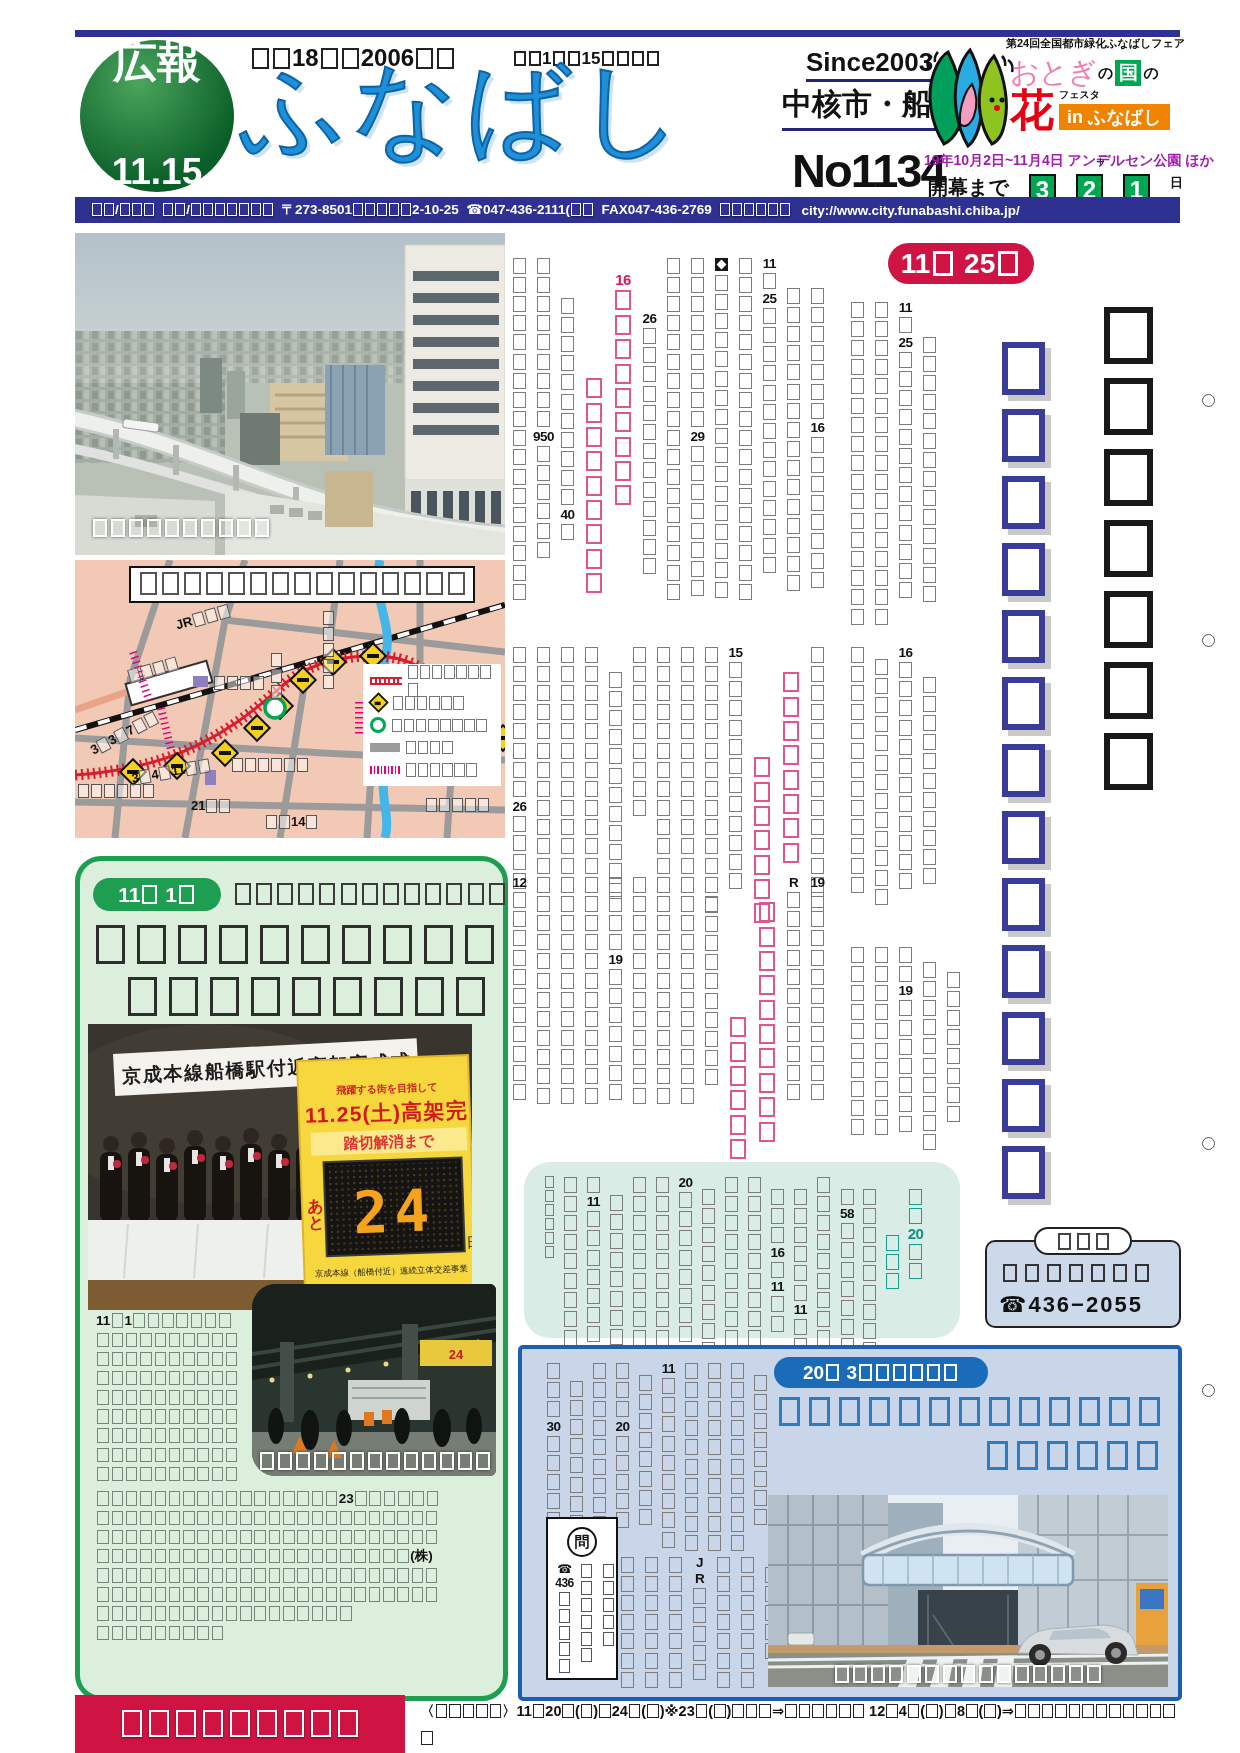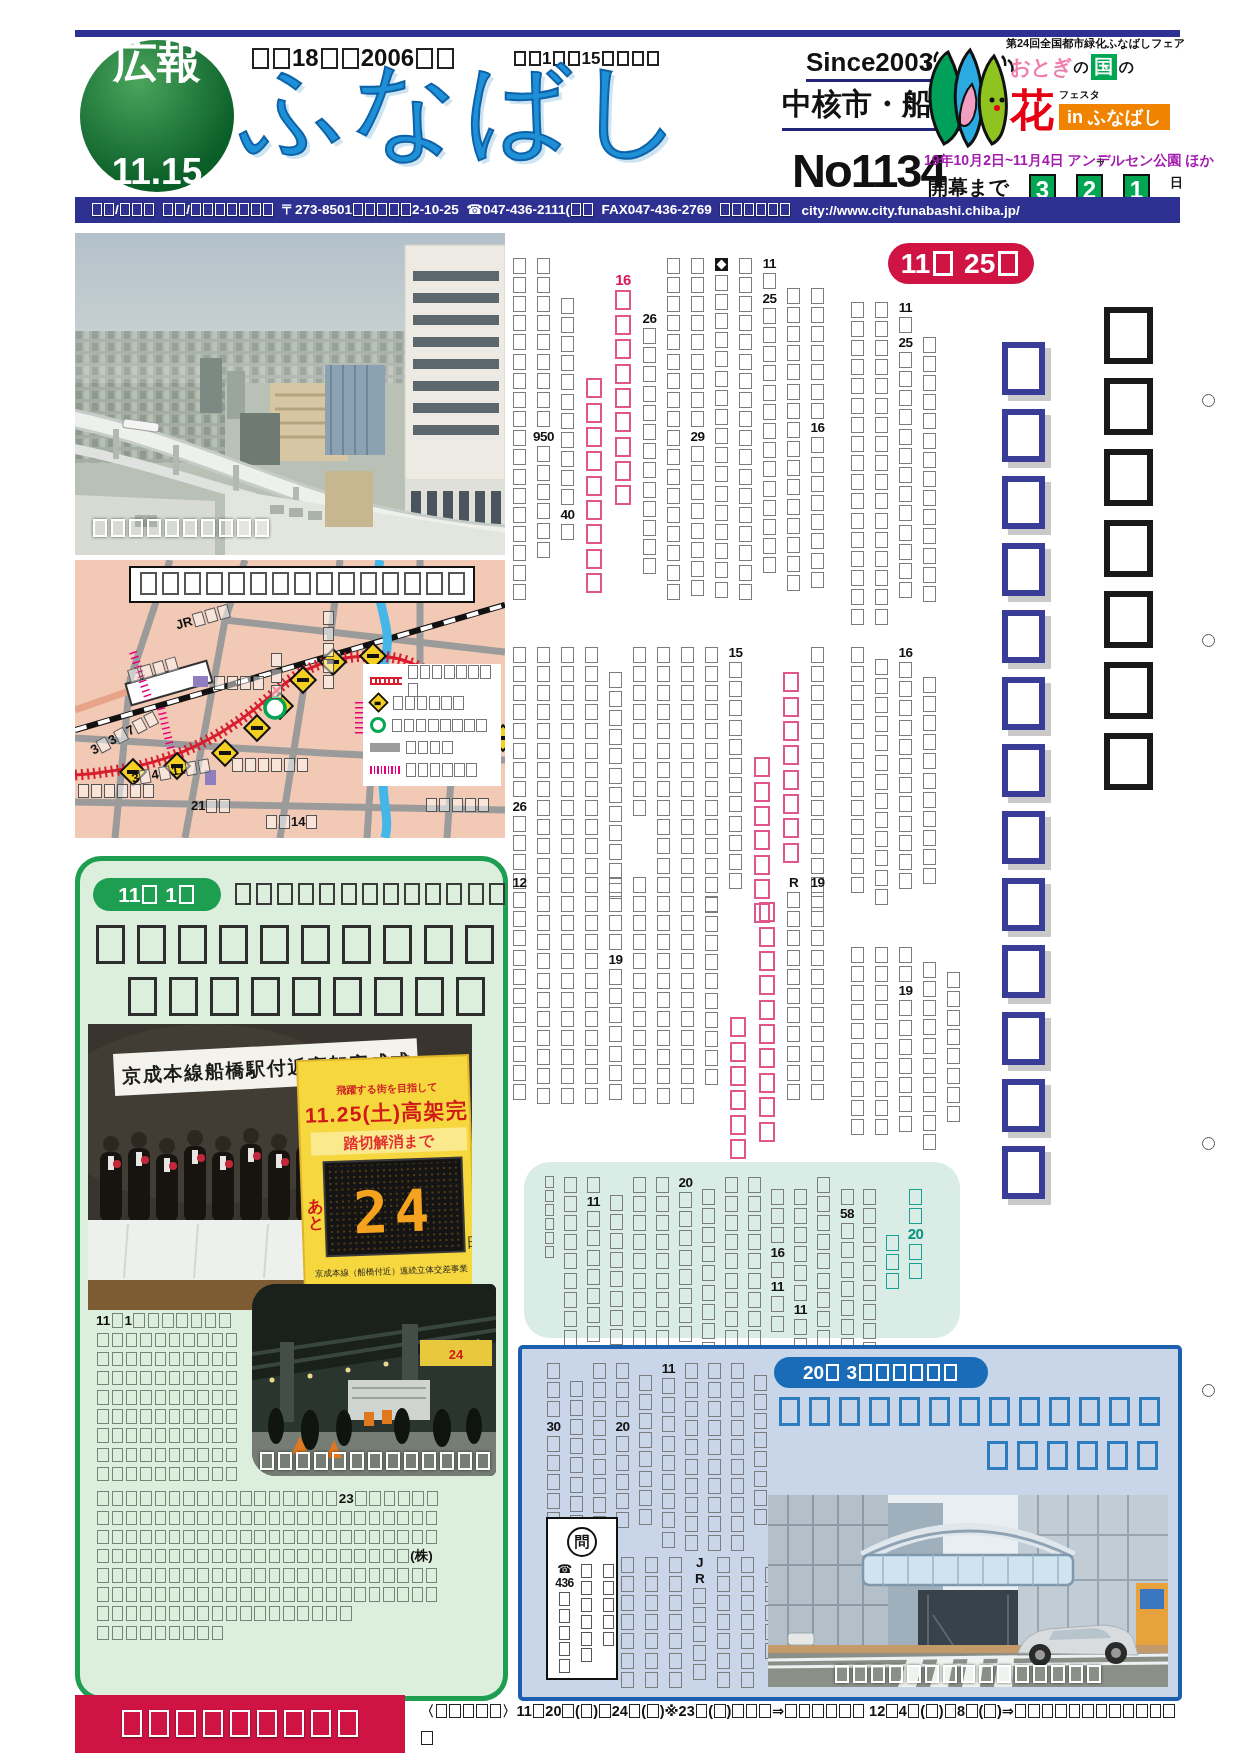--- a/index.html
+++ b/index.html
@@ -42,21 +42,21 @@
   #paper-title{position:absolute;left:240px;top:56px;width:540px;font-size:104px;font-weight:400;color:#1e90d8;
     letter-spacing:6px;line-height:1;text-shadow:4px 4px 0 #cfe4f2;-webkit-text-stroke:2px #0e63a8}
   #since{position:absolute;left:806px;top:47px;font-size:26px;font-weight:700;border-bottom:3px solid #24247a;padding-bottom:1px}
   #city-type{position:absolute;left:782px;top:84px;font-size:30px;font-weight:800;border-bottom:3px solid #24247a;padding-bottom:3px}
   #issue-no{position:absolute;left:792px;top:143px;font-size:47px;font-weight:800;letter-spacing:-2px}
 
   #festival{position:absolute;left:922px;top:36px;width:262px;height:158px;font-weight:700}
   #festival .fhead{position:absolute;left:84px;top:0;font-size:11px;white-space:nowrap}
   #festival .mascots{position:absolute;left:0;top:8px}
   #festival .nrow{position:absolute;left:88px;top:17px;display:flex;align-items:center;gap:2px}
-  #festival .otogi{color:#ef7fad;font-size:21px;font-weight:700;letter-spacing:-1px}
+  #festival .otogi{color:#ef7fad;font-size:29px;font-weight:400;letter-spacing:-1px}
   #festival .pno{font-size:15px}
   #festival .kuni{display:inline-flex;align-items:center;justify-content:center;width:26px;height:26px;background:#00a651;color:#fff;font-size:19px}
   #festival .hrow{position:absolute;left:88px;top:52px;display:flex;align-items:flex-end;gap:5px}
   #festival .hana{color:#e60012;font-size:44px;font-weight:800;line-height:.9}
   #festival .fstack{display:flex;flex-direction:column;gap:2px}
   #festival .festa{font-size:10px}
   #festival .infn{background:#f08300;color:#fff;font-size:18px;padding:1px 8px}
   #festival .dates{position:absolute;left:2px;top:116px;font-size:14px;color:#a21caf;white-space:nowrap}
   #festival .cdrow{position:absolute;left:6px;top:138px;display:flex;gap:20px}
   #festival .cdlabel{font-size:20px;font-weight:800}
@@ -1991,20 +1991,29 @@
       <span class="tf"></span>
       <span class="tf"></span>
       <span class="tf"></span>
       <span class="tf"></span>
       <span class="tf"></span>
       <span class="tf"></span>
       <span class="tf"></span>
       <span class="tf"></span>
     </div>
 
+  <div id="phone-box" data-name="inquiry-phone-box">
+    <div id="phone-tab" data-name="inquiry-tab">
+        <span class="tf"></span>
+        <span class="tf"></span>
+        <span class="tf"></span>
+      </div>
+    <div id="phone-dept" data-name="inquiry-department"><span class="tf"></span><span class="tf"></span><span class="tf"></span><span class="tf"></span><span class="tf"></span><span class="tf"></span><span class="tf"></span></div>
+    <div id="phone-tel" data-name="inquiry-phone-number">☎436−2055</div>
+  </div>
 
   <div id="blue-box" data-name="new-station-article-box">
     <div class="cols" id="blue-cols1" data-name="blue-box-text-row1">
         <div class="col" data-name="vertical-text-column">
           <span class="tf"></span>
           <span class="tf"></span>
           <span class="tf"></span>
           <span class="tx">30</span>
           <span class="tf"></span>
           <span class="tf"></span>

